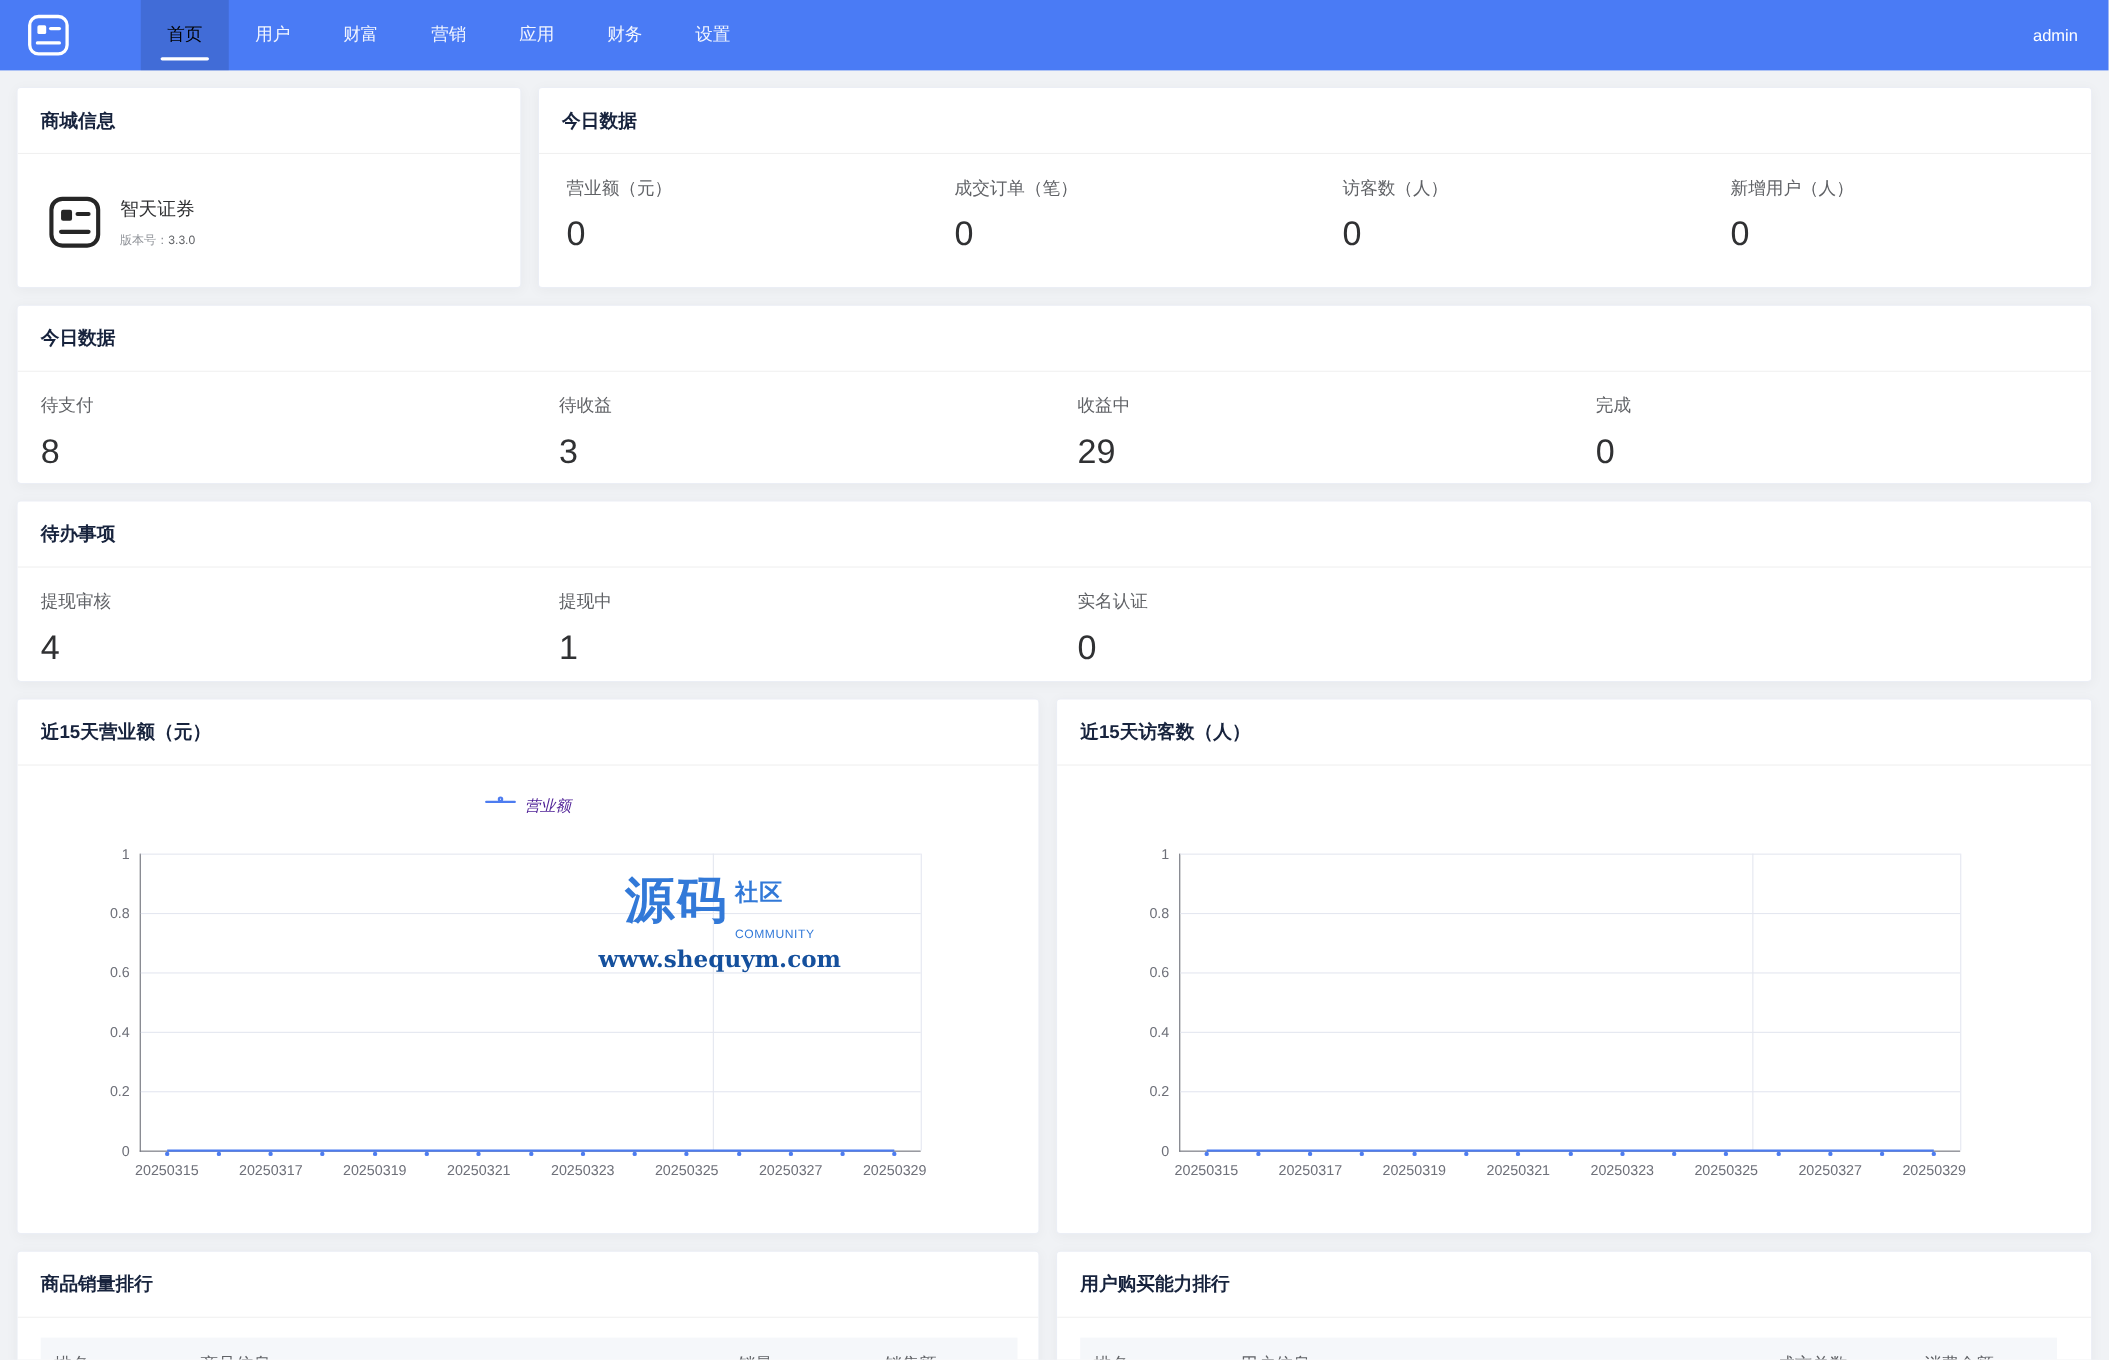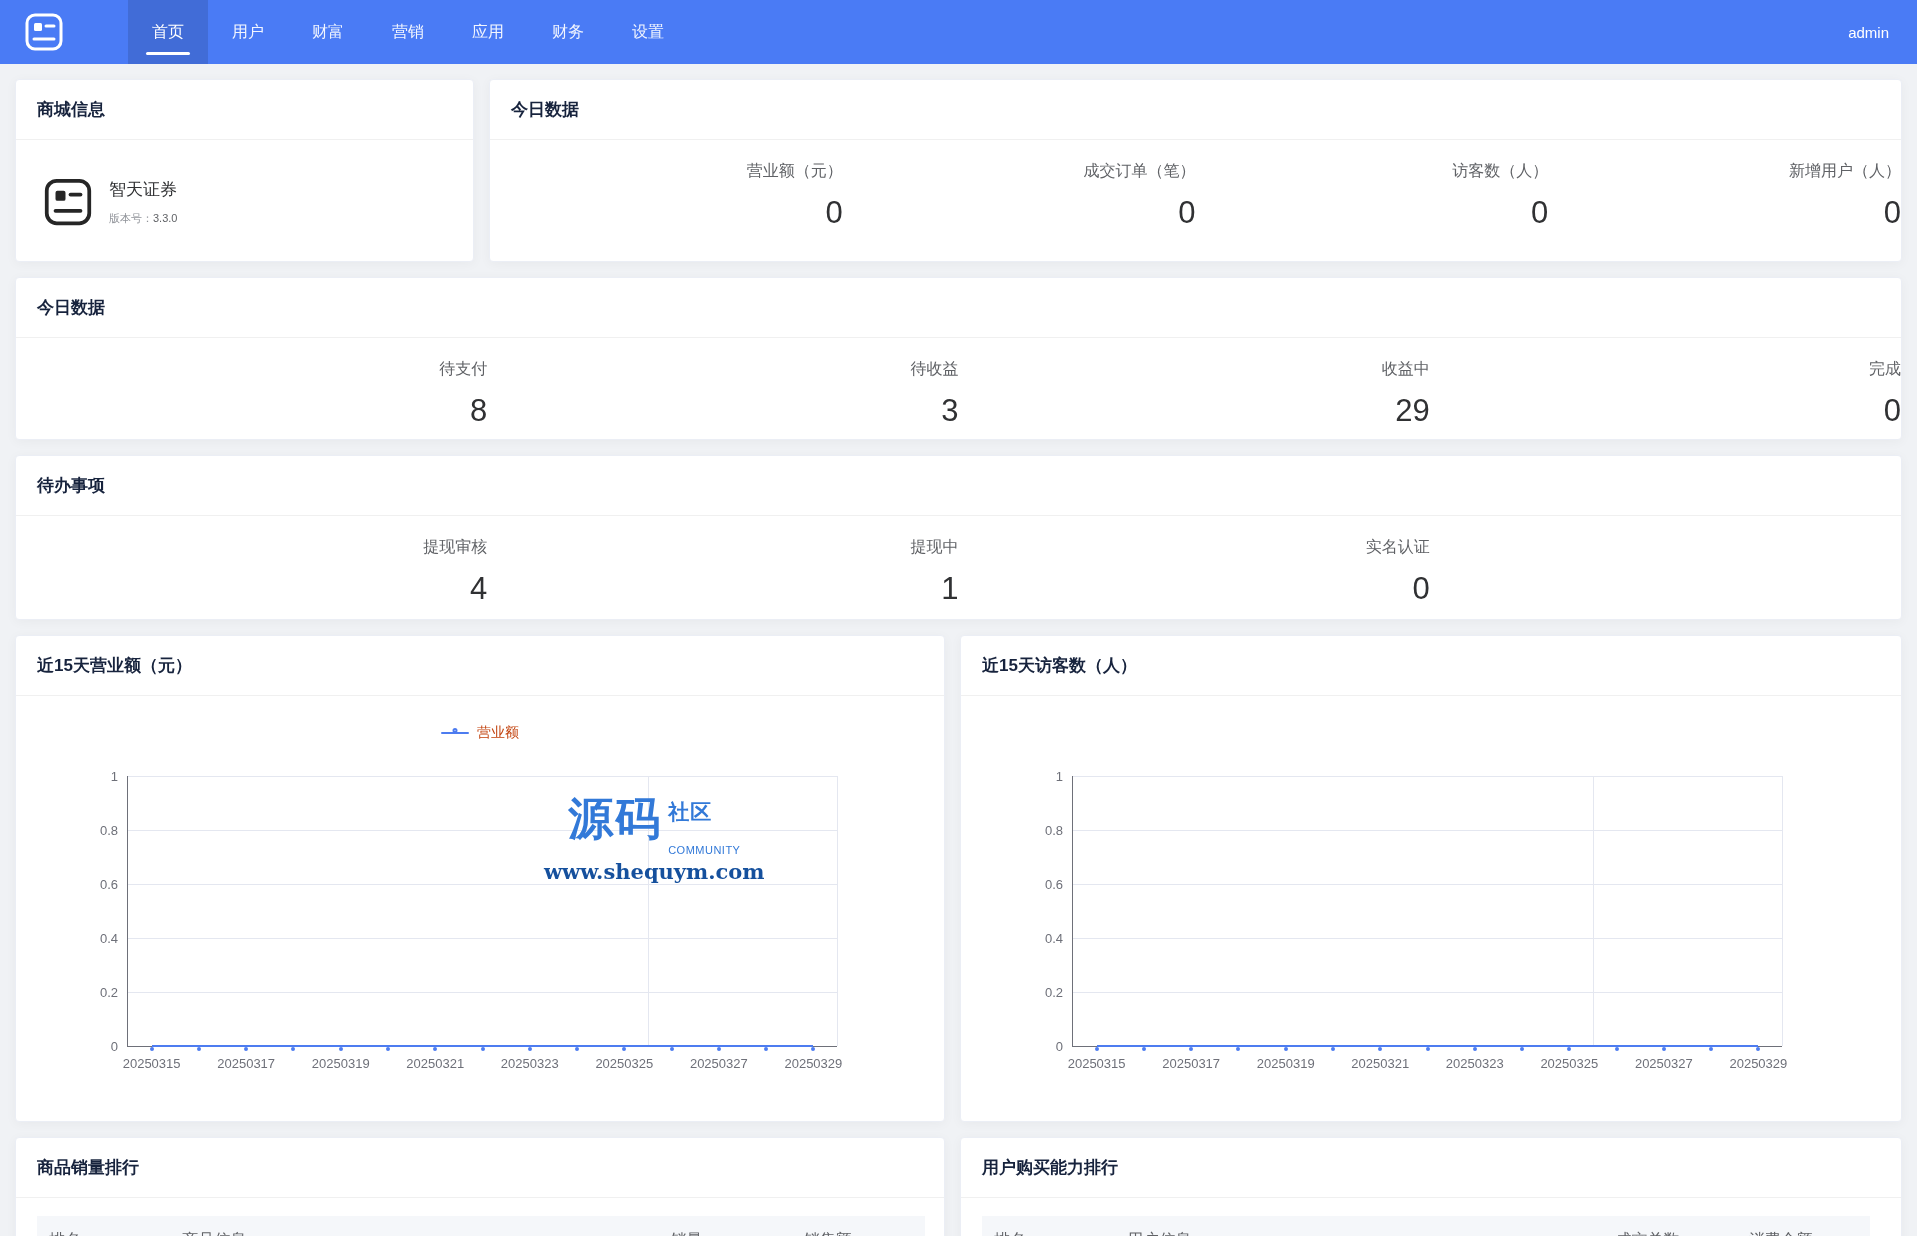--- a/index.html
+++ b/index.html
@@ -12,21 +12,21 @@
   .topbar {
     height:64px; background:#4a7bf5; display:flex; align-items:center;
     color:#fff;
   }
   .topbar .logo { margin-left:22px; width:44px; height:44px; color:#fff; display:flex; align-items:center; justify-content:center; }
   .topnav { display:flex; margin-left:62px; height:64px; }
   .nav-item {
     height:64px; line-height:64px; padding:0 24px; font-size:16px;
     color:rgba(255,255,255,.92); cursor:pointer; position:relative; white-space:nowrap;
   }
-  .nav-item.active { background:rgba(0,0,0,.12); color:#ffffff; }
+  .nav-item.active { background:rgba(0,0,0,.12); color:#000000; }
   .nav-item.active::after {
     content:""; position:absolute; left:50%; transform:translateX(-50%);
     bottom:9px; width:44px; height:3px; background:#fff; border-radius:2px;
   }
   .user-box { margin-left:auto; margin-right:28px; font-size:15px; color:#fff; cursor:pointer; }
 
   
   .main { padding:15px; display:flex; flex-direction:column; gap:15px; }
   .row { display:flex; gap:15px; }
   .card {
@@ -43,36 +43,37 @@
   .today-card { flex:1; height:183px; }
   .mall-body { display:flex; align-items:center; padding:0 27px; height:124px; }
   .mall-logo { width:50px; height:50px; color:#262626; flex:none; }
   .mall-text { margin-left:16px; }
   .mall-name { font-size:17px; font-weight:500; color:#303133; }
   .mall-version { margin-top:10px; font-size:11px; }
   .mall-version .vlabel { color:#909399; }
   .mall-version .vvalue { color:#606266; }
 
   .stats { display:grid; grid-template-columns:repeat(4,1fr); padding:21px 0 0 0; }
-  .stat { padding-left:25px;text-align:right; }
+  .stat { padding-left:25px; }
   .stat-label { font-size:16px; color:#606266; }
   .stat-value { font-size:31px; color:#303133; margin-top:13px; font-weight:400; }
 
   .wealth-card { height:163px; }
   .todo-card { height:165px; }
   .wealth-card .stat, .todo-card .stat { padding-left:21px; }
 
   
   .chart-card-left { width:930px; flex:none; height:487px; }
   .chart-card-right { flex:1; height:487px; }
   .chart-area { position:relative; height:425px; }
   .legend {
     position:absolute; top:28px; left:0; right:0; display:flex;
-    justify-content:center; align-items:center; gap:8px; font-size:14px; color:#c2410c;
+    justify-content:center; align-items:flex-start; gap:8px; font-size:14px; color:#4c1d95;
     cursor:pointer;
+    font-style:italic;
   }
   .legend-icon { position:relative; width:28px; height:10px; }
   .legend-icon .l-line { position:absolute; top:4px; left:0; right:0; height:2px; background:var(--line,#4d7cf0); border-radius:1px; }
   .legend-icon .l-dot { position:absolute; top:0; left:50%; transform:translateX(-50%); width:5px; height:5px; border:2px solid var(--line,#4d7cf0); border-radius:50%; background:#fff; }
 
   .chart-plot {
     position:absolute; left:111px; top:80px; width:710px; height:271px;
     border-left:1px solid #6e7079; border-bottom:1px solid #6e7079;
   }
   .grid-h { position:absolute; left:0; right:0; height:1px; background:#e4e7f0; }

